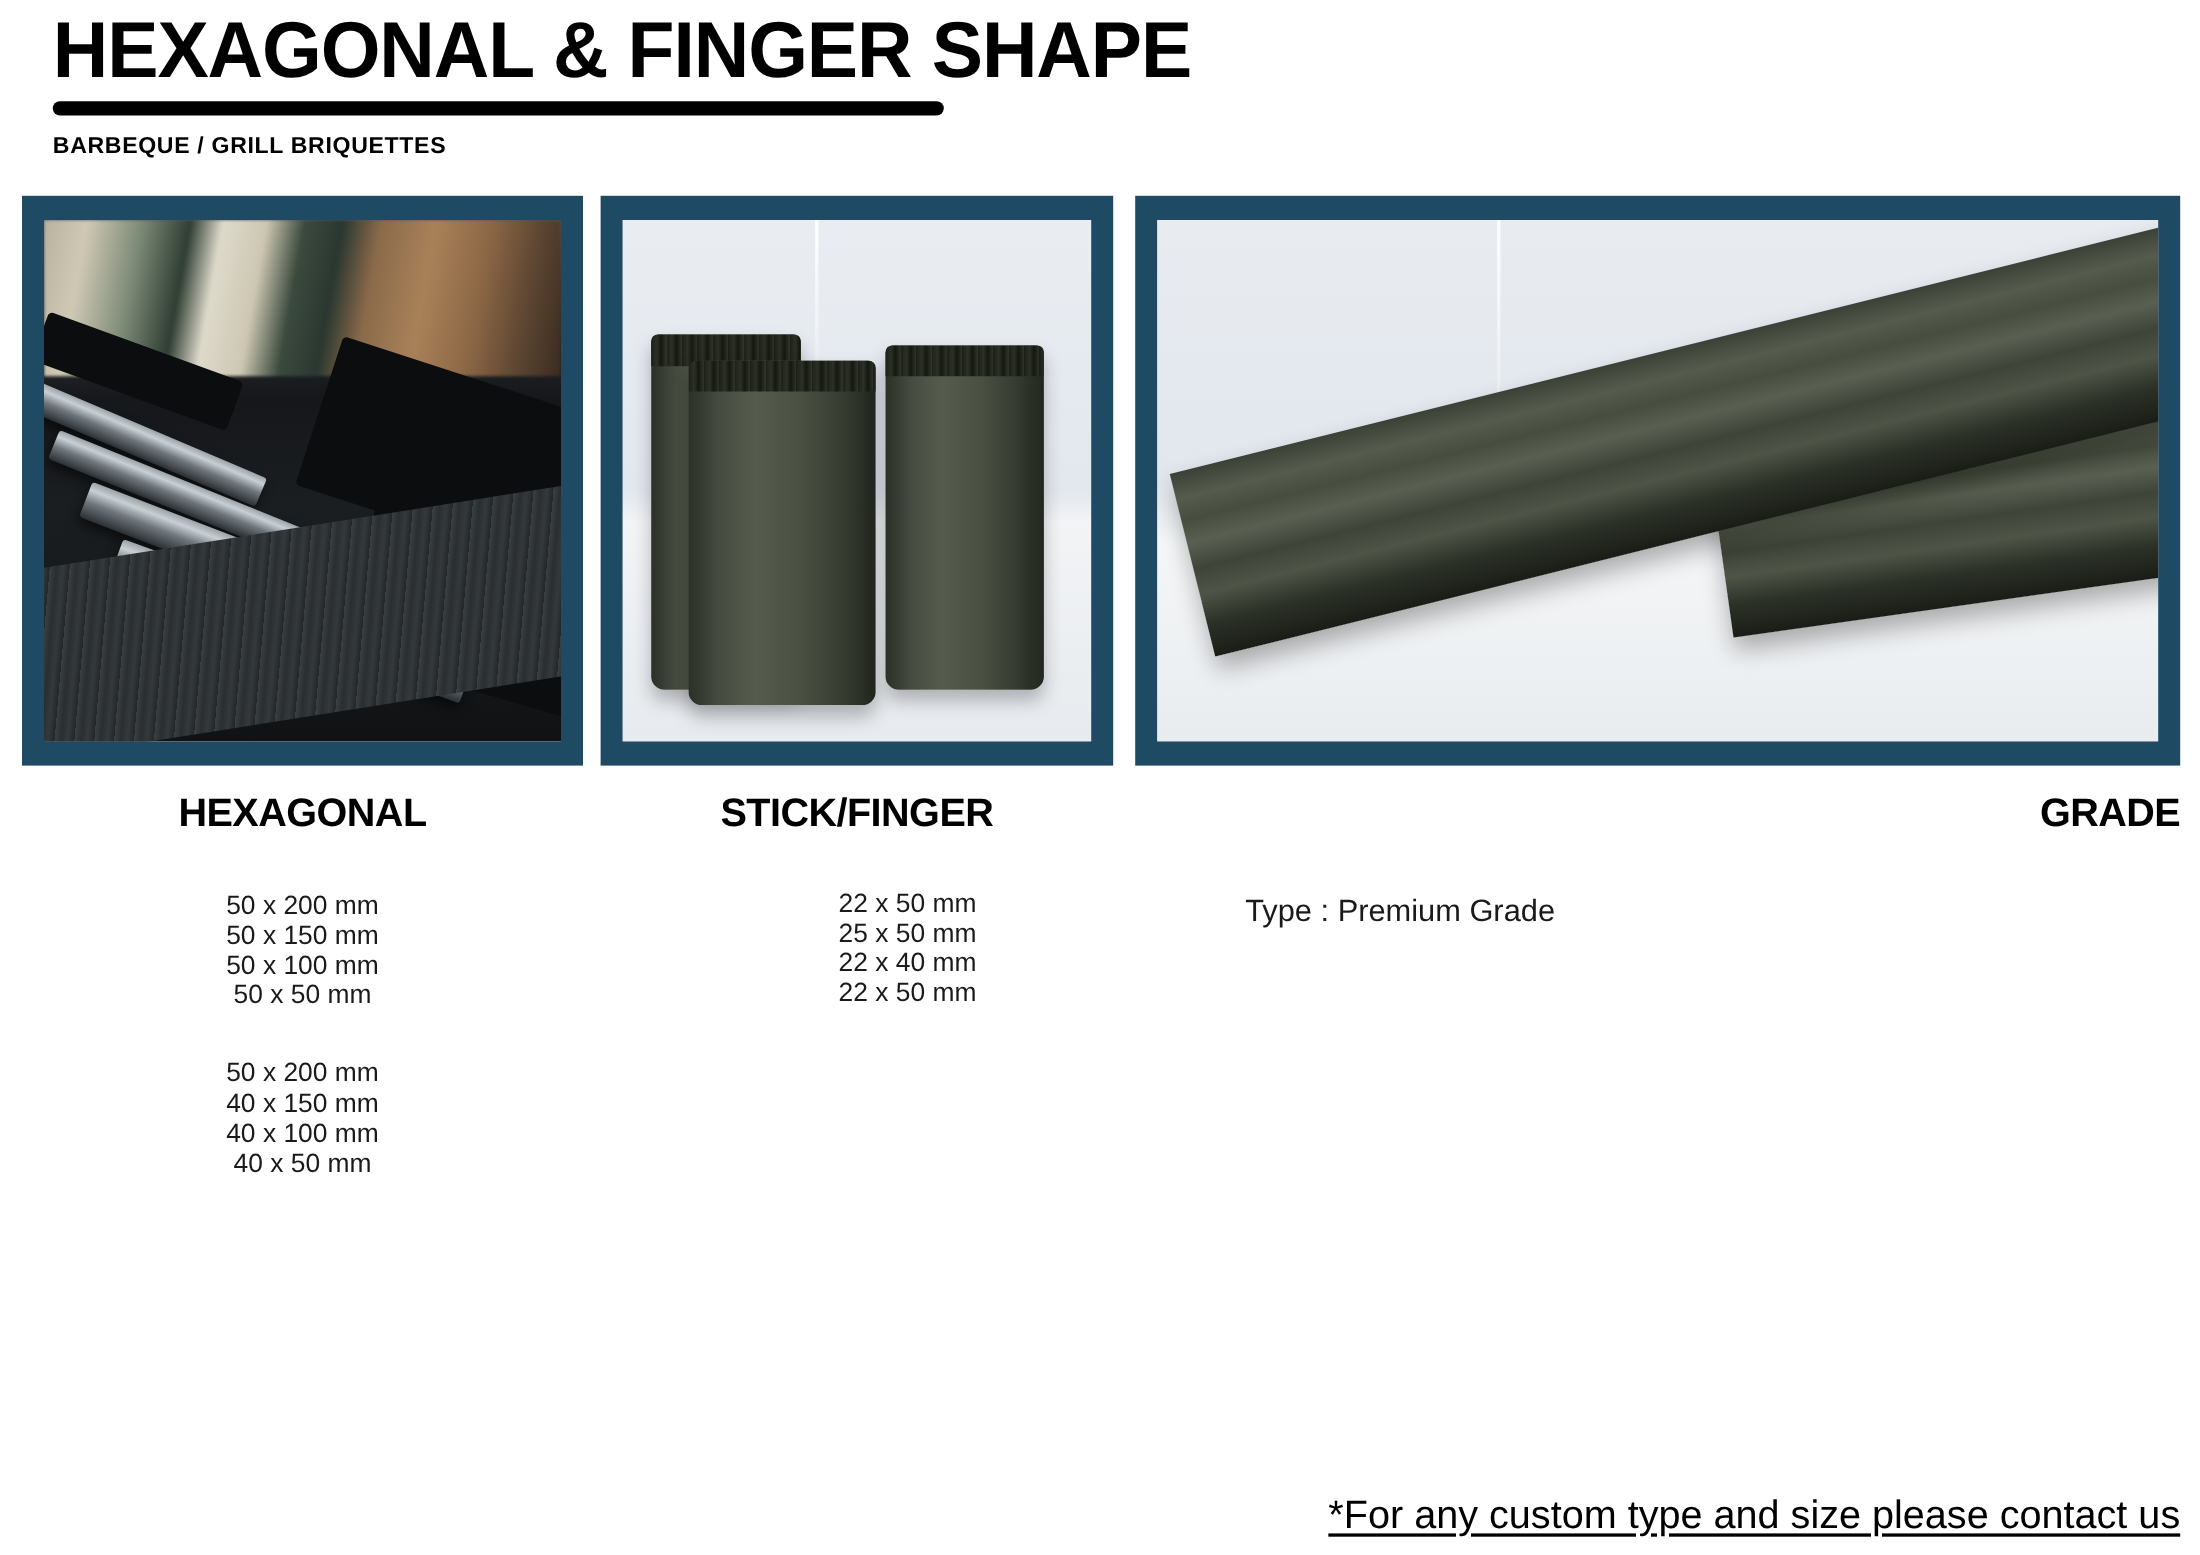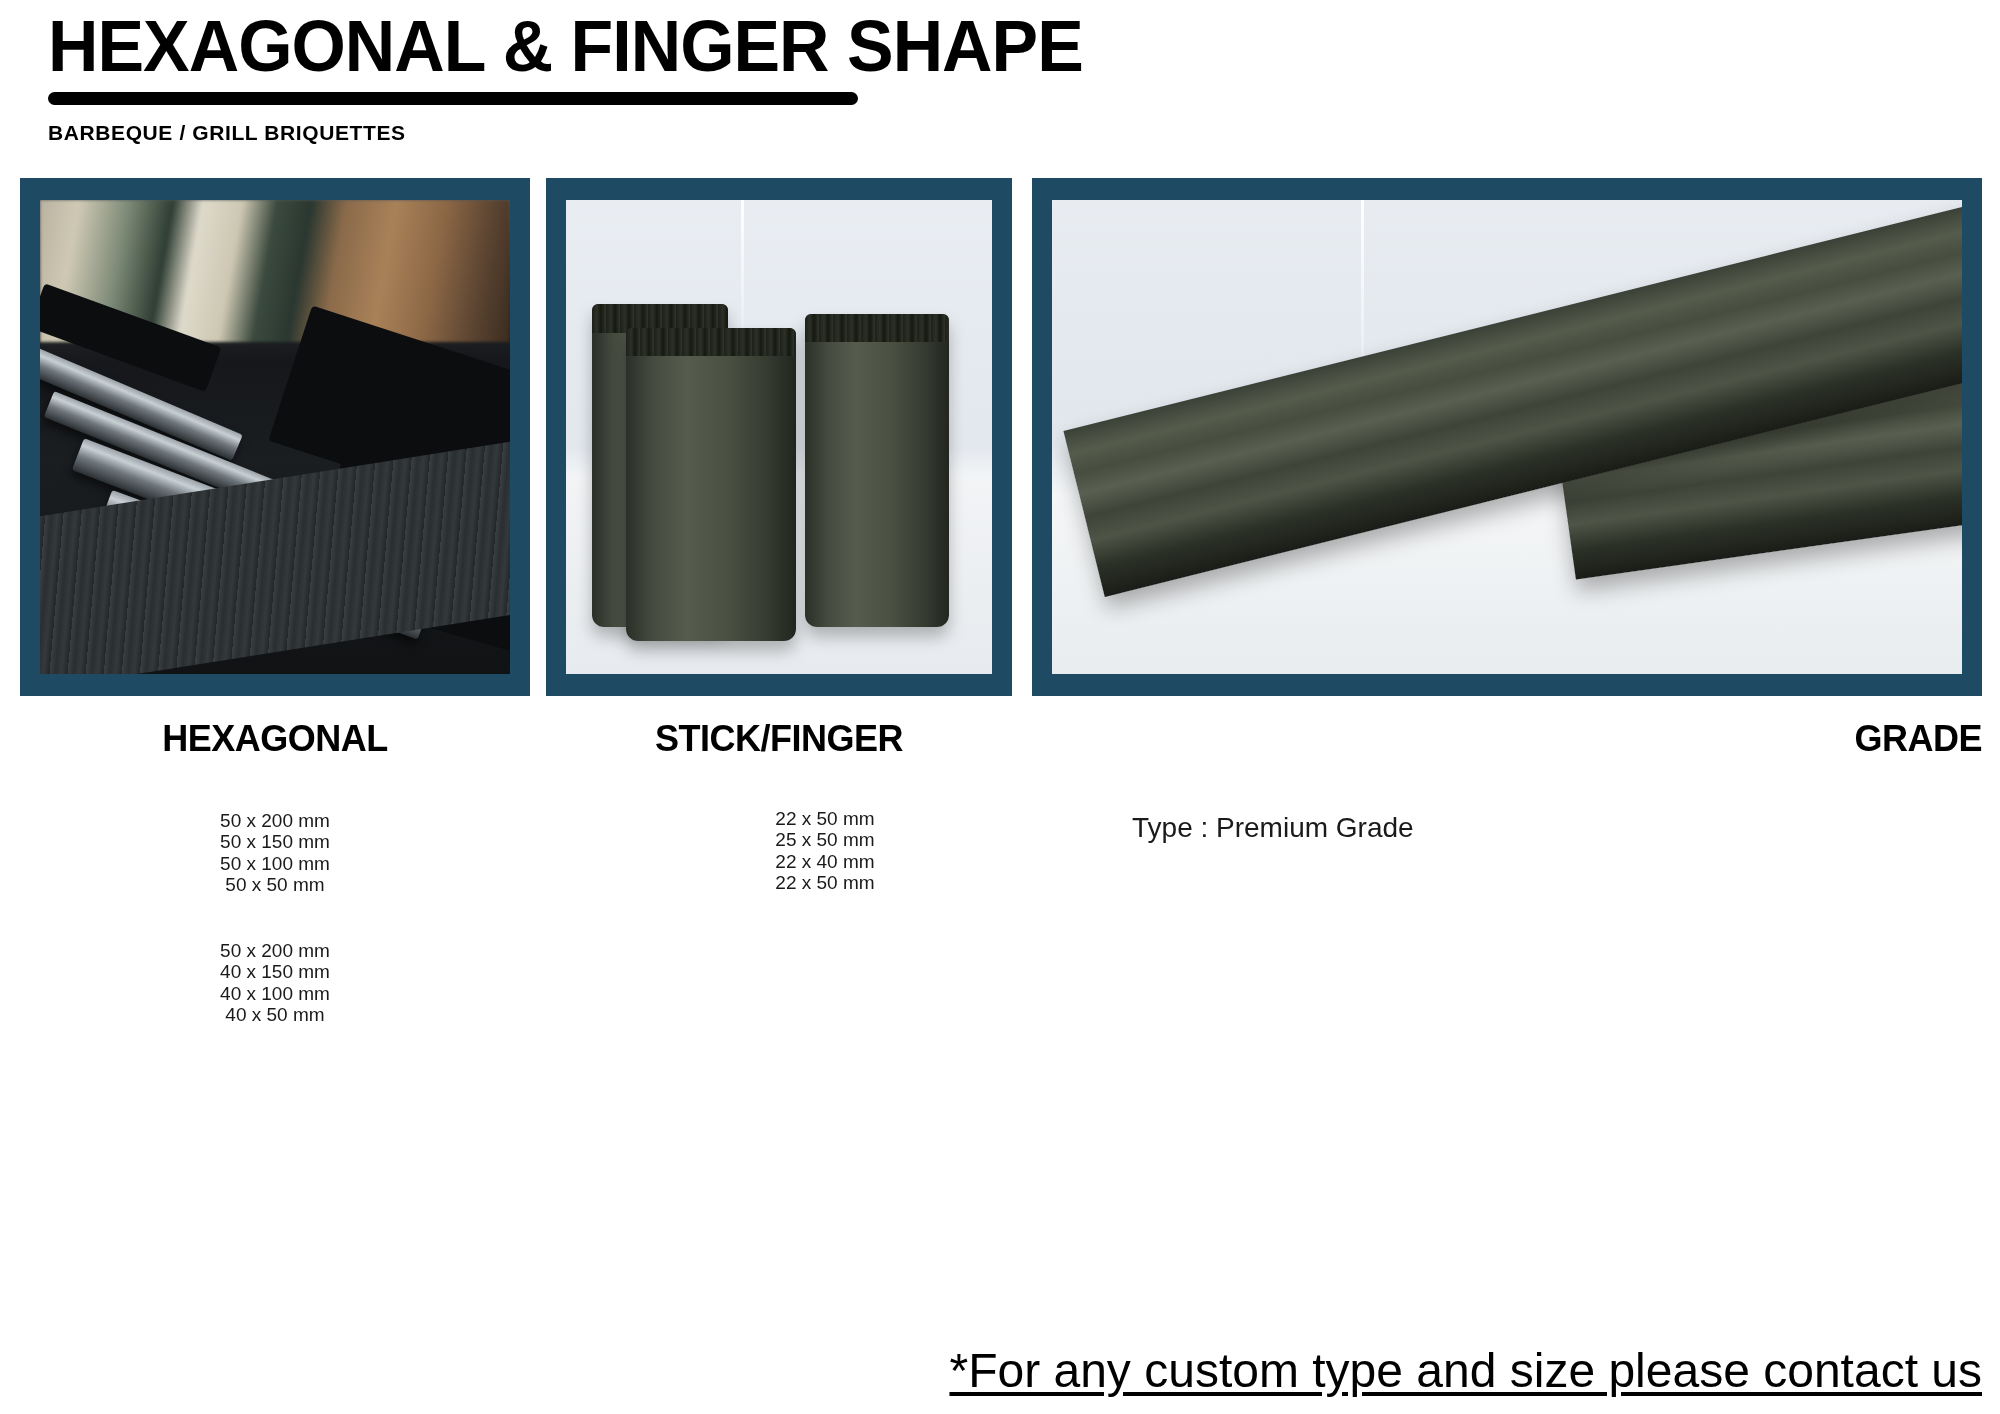--- a/index.html
+++ b/index.html
@@ -179,42 +179,42 @@
     white-space: nowrap;
     margin: 0;
   }
   #col-grade .col-title { text-align: right; padding-left: 150px; }
 
   .size-list {
     list-style: none;
     margin: 0;
     padding: 0;
     text-align: center;
-    font-size: 19px;
+    font-size: 24px;
     color: #1a1a1a;
     line-height: 1.13;
   }
   #col-hexagonal .size-list { margin-top: 50px; }
   #col-stick .size-list     { margin-top: 48px; text-align: center; padding-left: 92px; }
   .size-list li.gap { height: 44px; }
 
   #grade-type {
     margin-top: 52px;
     font-size: 28px;
     color: #1a1a1a;
     text-align: left;
     padding-left: 100px;
   }
 
   
   #footer-note {
     position: absolute;
     right: 18px;
     bottom: 16px;
-    font-size: 48px;
+    font-size: 36px;
     color: #000000;
     text-decoration: underline;
     text-underline-offset: 5px;
     white-space: nowrap;
   }
 </style>
 </head>
 <body>
 
 <div id="header">

